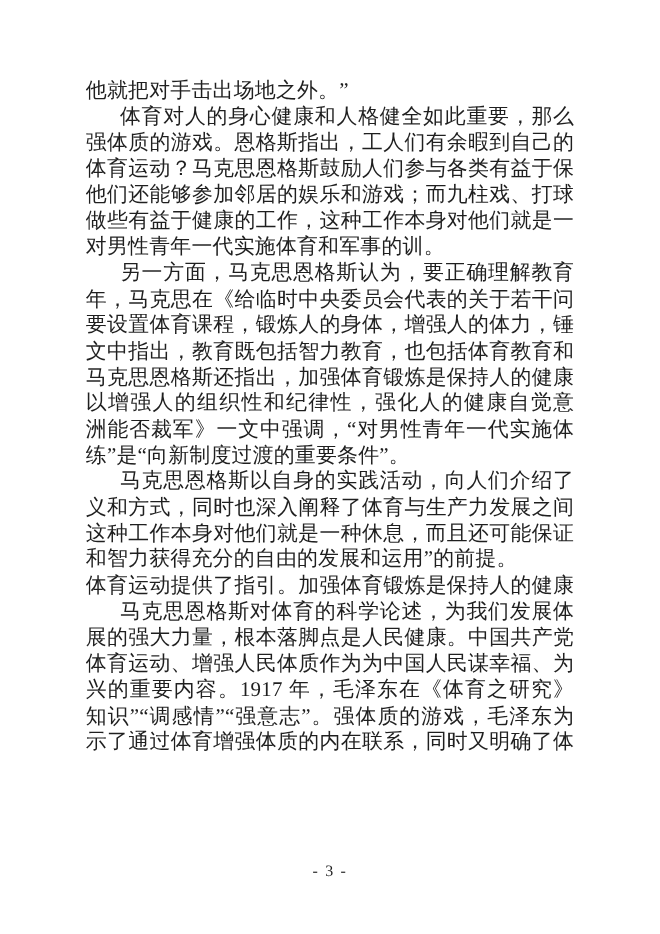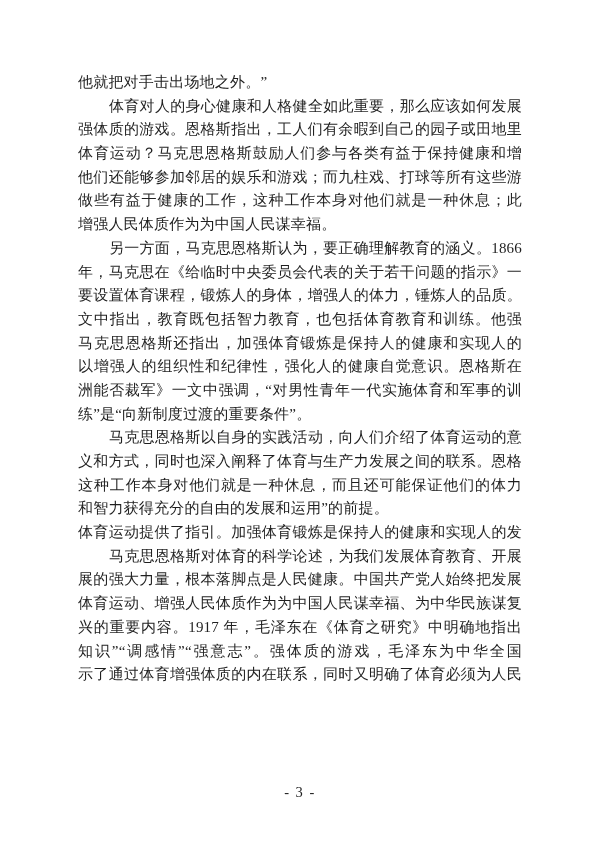--- a/index.html
+++ b/index.html
@@ -27,21 +27,21 @@
     left: 78px;
     top: 71px;
     width: 444px;
     color: #1f1f1f;
   }
   .paragraph {
     margin: 0;
     padding: 0;
   }
   .line {
-    font-size: 15px;
+    font-size: 19px;
     line-height: 23.7px;
     height: 23.7px;
     text-align: justify;
     text-align-last: justify;
     letter-spacing: 0.2px;
     white-space: normal;
     overflow: hidden;
   }
   .line.endline {
     text-align: left;
@@ -68,21 +68,21 @@
   <div class="document-body">
       <div class="paragraph">
         <div class="line endline">他就把对手击出场地之外。”</div>
       </div>
       <div class="paragraph">
         <div class="line indent">体育对人的身心健康和人格健全如此重要，那么应该如何发展</div>
         <div class="line">强体质的游戏。恩格斯指出，工人们有余暇到自己的园子或田地里</div>
         <div class="line">体育运动？马克思恩格斯鼓励人们参与各类有益于保持健康和增</div>
         <div class="line">他们还能够参加邻居的娱乐和游戏；而九柱戏、打球等所有这些游</div>
         <div class="line">做些有益于健康的工作，这种工作本身对他们就是一种休息；此外，</div>
-        <div class="line endline">增强人民体质作为为中国人民谋幸福。</div>
+        <div class="line endline">对男性青年一代实施体育和军事的训。</div>
       </div>
       <div class="paragraph">
         <div class="line indent">另一方面，马克思恩格斯认为，要正确理解教育的涵义。1866</div>
         <div class="line">年，马克思在《给临时中央委员会代表的关于若干问题的指示》一</div>
         <div class="line">要设置体育课程，锻炼人的身体，增强人的体力，锤炼人的品质。</div>
         <div class="line">文中指出，教育既包括智力教育，也包括体育教育和训练。他强调，</div>
         <div class="line">马克思恩格斯还指出，加强体育锻炼是保持人的健康和实现人的发，</div>
         <div class="line">以增强人的组织性和纪律性，强化人的健康自觉意识。恩格斯在《欧</div>
         <div class="line">洲能否裁军》一文中强调，“对男性青年一代实施体育和军事的训</div>
         <div class="line endline">练”是“向新制度过渡的重要条件”。</div>

